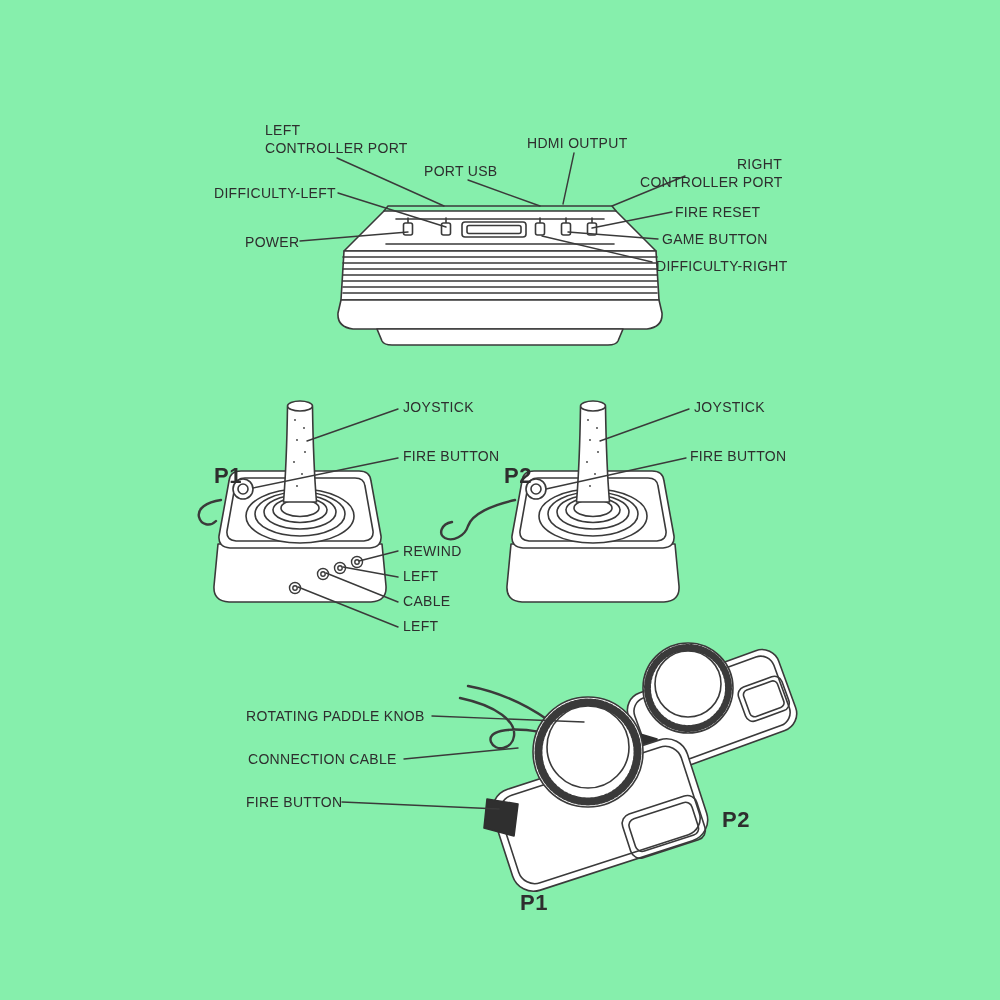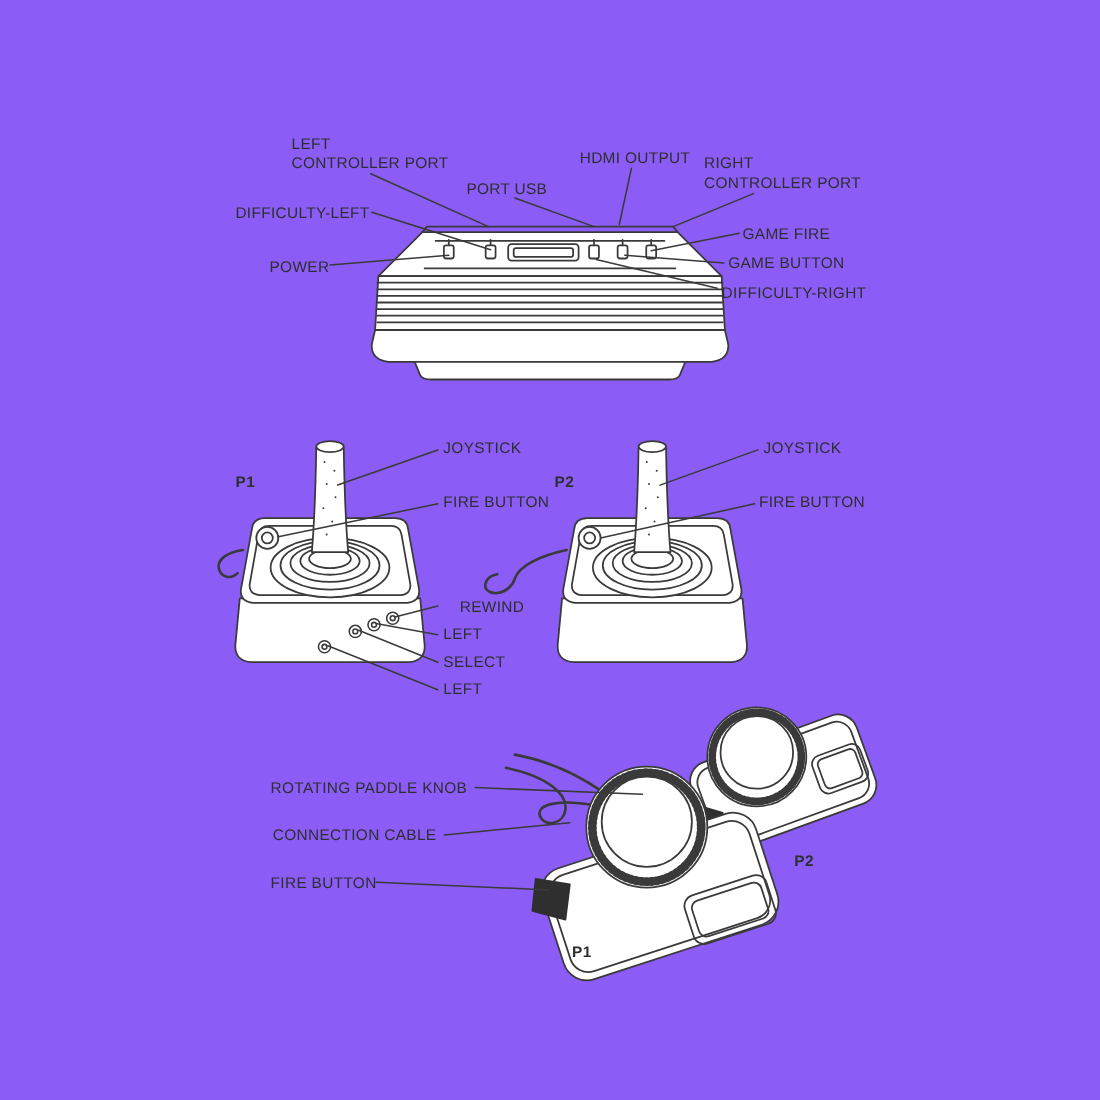--- a/index.html
+++ b/index.html
@@ -1,34 +1,35 @@
 <!DOCTYPE html>
 <html><head>
 <meta charset="utf-8">
 <style>
   * { margin:0; padding:0; box-sizing:border-box; }
   html,body { width:1000px; height:1000px; }
   body { background:#ffffff; font-family:"Liberation Sans", sans-serif; }
-  .stage { position:relative; width:1000px; height:1000px; background:#8b5cf6; overflow:hidden; }
+  .stage { position:relative; width:1000px; height:1000px; background:#86efac; overflow:hidden; }
   svg.art { position:absolute; left:0; top:0; }
   .lbl {
     position:absolute;
     font-size:14px;
     line-height:18px;
     letter-spacing:0.3px;
     color:#2e2e2e;
     white-space:nowrap;
   }
-  .lbl.right { text-align:left; }
+  .lbl.right { text-align:right;margin-top:16px; }
   .player {
     position:absolute;
-    font-size:14px;
+    font-size:22px;
     font-weight:bold;
     letter-spacing:0.5px;
     color:#2e2e2e;
+    margin-top:33px;
   }
 </style>
 </head>
 <body>
 
 <div class="stage">
 
   <svg class="art" width="1000" height="1000" viewBox="0 0 1000 1000">
     <defs>
       <g id="joy" stroke="#3a3a3a" stroke-width="1.6" fill="#ffffff" stroke-linejoin="round" stroke-linecap="round">
@@ -188,33 +189,33 @@
     <div>CONTROLLER PORT</div>
   </div>
   <div class="lbl" style="left:424px;top:162px">PORT USB</div>
   <div class="lbl" style="left:527px;top:134px">HDMI OUTPUT</div>
   <div class="lbl right" style="left:640px;top:139px;width:142px">
     <div>RIGHT</div>
     <div>CONTROLLER PORT</div>
   </div>
   <div class="lbl" style="left:214px;top:184px">DIFFICULTY-LEFT</div>
   <div class="lbl" style="left:245px;top:233px">POWER</div>
-  <div class="lbl" style="left:675px;top:203px">GAME FIRE</div>
+  <div class="lbl" style="left:675px;top:203px">FIRE RESET</div>
   <div class="lbl" style="left:662px;top:230px">GAME BUTTON</div>
   <div class="lbl" style="left:656px;top:257px">DIFFICULTY-RIGHT</div>
 
   <div class="player" style="left:214px;top:430px">P1</div>
   <div class="player" style="left:504px;top:430px">P2</div>
   <div class="lbl" style="left:403px;top:398px">JOYSTICK</div>
   <div class="lbl" style="left:403px;top:447px">FIRE BUTTON</div>
   <div class="lbl" style="left:694px;top:398px">JOYSTICK</div>
   <div class="lbl" style="left:690px;top:447px">FIRE BUTTON</div>
-  <div class="lbl" style="left:418px;top:542px">REWIND</div>
+  <div class="lbl" style="left:403px;top:542px">REWIND</div>
   <div class="lbl" style="left:403px;top:567px">LEFT</div>
-  <div class="lbl" style="left:403px;top:592px">SELECT</div>
+  <div class="lbl" style="left:403px;top:592px">CABLE</div>
   <div class="lbl" style="left:403px;top:617px">LEFT</div>
 
   <div class="lbl" style="left:246px;top:707px">ROTATING PADDLE KNOB</div>
   <div class="lbl" style="left:248px;top:750px">CONNECTION CABLE</div>
   <div class="lbl" style="left:246px;top:793px">FIRE BUTTON</div>
   <div class="player" style="left:722px;top:774px">P2</div>
   <div class="player" style="left:520px;top:857px">P1</div>
 
 </div>
 

